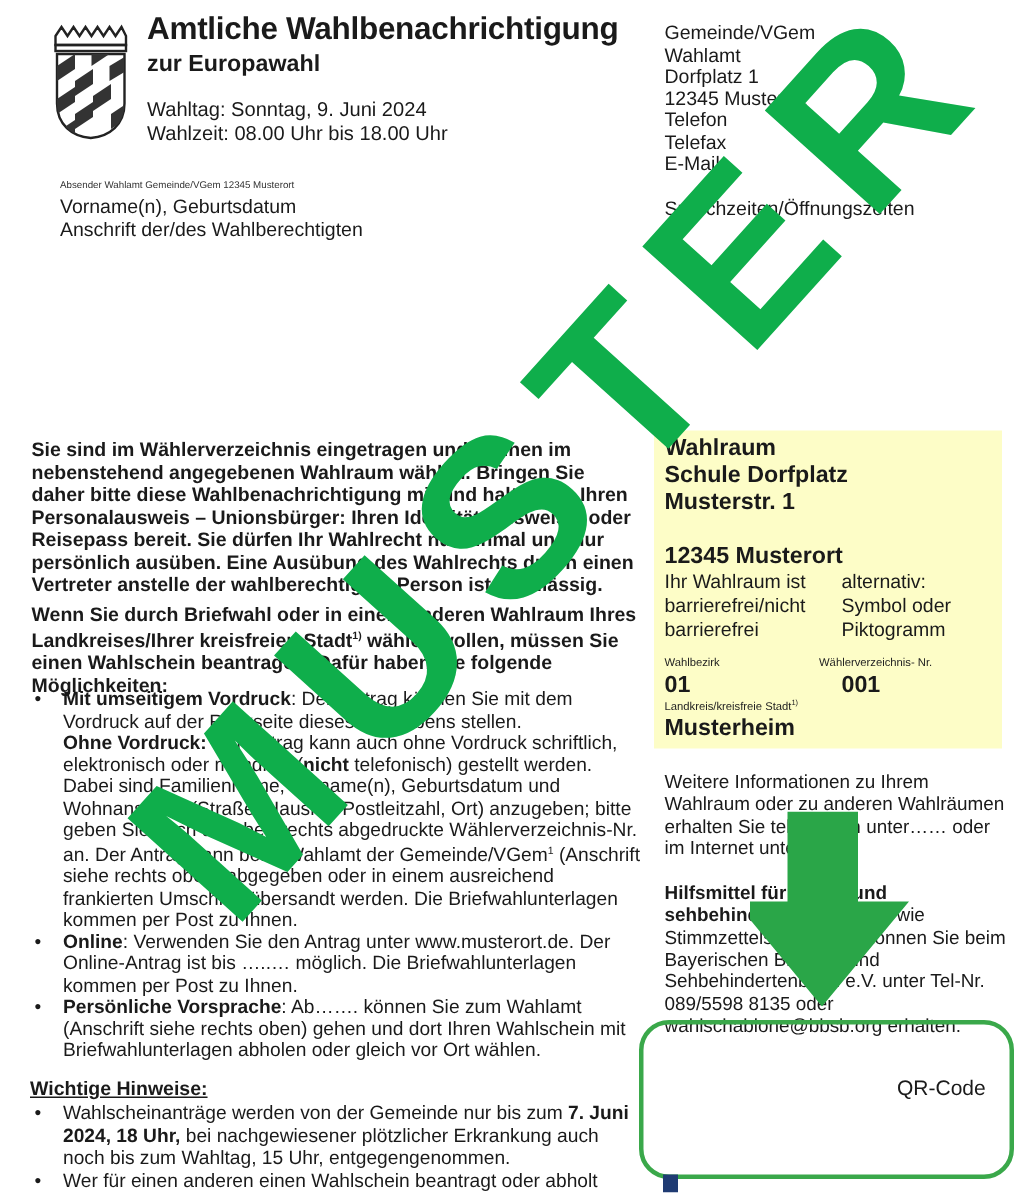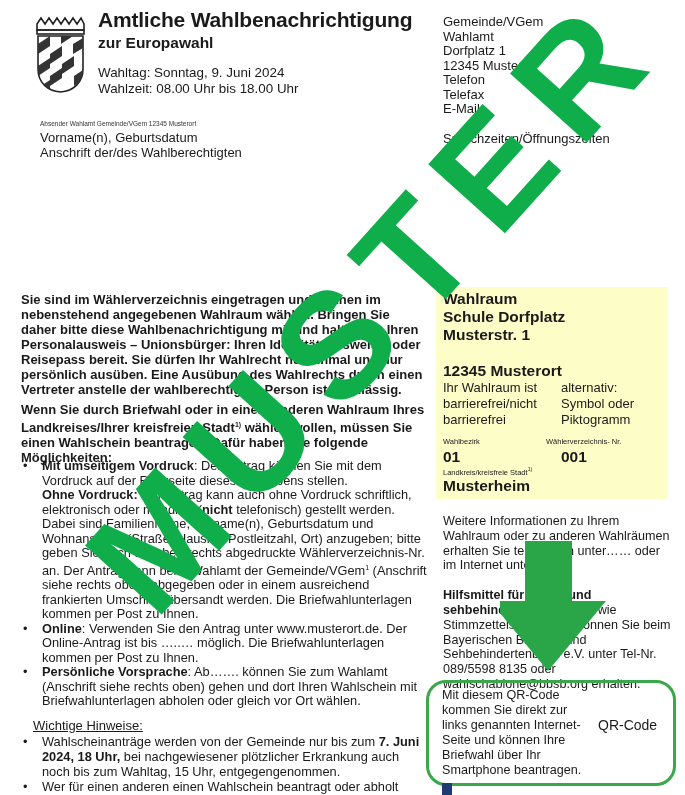--- a/index.html
+++ b/index.html
@@ -13,21 +13,21 @@
   .dateline b { font-weight:normal;margin-top:16px; }
   .sender-small { left:40px; top:120px; font-size:6.5px; color:#333; }
   .addr { left:40px; font-size:13px; }
   .muni { left:443px; top:15px; font-size:13px; line-height:14.5px; }
   .hours { left:443px; top:131px; font-size:13px; }
   .body-text { left:20px; width:408px; font-size:13px; line-height:15px; }
   .body-text p { margin:1px;font-weight:bold; }
   .bullets { left:20px; top:459px; width:408px; font-size:12.8px; line-height:14.5px; }
   .bullet { position:relative; padding-left:22px; margin:0; }
   .bullet::before { content:"•"; position:absolute; left:3px; top:0; }
-  .hint-title { left:33px; top:718px; font-size:13px; font-weight:normal; text-decoration:underline; }
+  .hint-title { left:20px; top:718px; font-size:13px; font-weight:bold; text-decoration:underline; }
   .hints { left:20px; top:734px; width:408px; font-size:12.8px; line-height:15px; }
   .wahlraum { left:436px; top:287px; width:232px; height:212px; background:#fdfdc7; }
   .wr-head { position:absolute; left:7px; font-size:15.5px; font-weight:bold; line-height:18px; }
   .wr-small { position:absolute; font-size:13px; line-height:16px; }
   .wr-label { position:absolute; font-size:7.5px; color:#222; }
   .wr-val { position:absolute; font-size:15.5px; font-weight:bold;text-align:center; }
   .info { left:443px; top:514px; width:232px; font-size:12.6px; line-height:14.8px; }
   .info p { margin:0; }
   .qr-box { left:426px; top:680px; width:244px; height:100px; border:3.5px solid #3aa84a; border-radius:20px; }
   .qr-text { position:absolute; left:13px; top:5px; font-size:12.6px; line-height:15px; width:150px; }
@@ -139,21 +139,20 @@
   </div>
   <div class="wr-val" style="left:7px; top:190px">Musterheim</div>
 </div>
 
 <div class="abs info">
   <p>Weitere Informationen zu Ihrem Wahlraum oder zu anderen Wahlräumen erhalten Sie telefonisch unter…… oder im Internet unter……</p>
   <p style="margin-top:15px"><b>Hilfsmittel für blinde und sehbehinderte Menschen</b><span> wie Stimmzettelschablonen können Sie beim Bayerischen Blinden- und Sehbehindertenbund e.V. unter Tel-Nr. 089/5598 8135 oder wahlschablone@bbsb.org erhalten.</span></p>
 </div>
 
 <div class="abs qr-box">
-  <div class="qr-text">Mit diesem QR-Code kommen Sie direkt zur links genannten Internet-Seite und können Ihre Briefwahl über Ihr Smartphone beantragen.</div>
   <div class="qr-label">QR-Code</div>
 </div>
 <div class="abs blue-mark"></div>
 
 <svg class="abs arrow" viewBox="0 0 120 130">
   <path d="M25 0 h47 v60 h34 l-58 70 l-58 -70 h35 z" fill="#2aa648"></path>
 </svg>
 
 <svg class="abs watermark" viewBox="0 0 685 795">
   <text x="0" y="0" transform="translate(155,622) rotate(-48)" fill="#0fae4b" font-family="Liberation Sans, sans-serif" font-weight="bold" font-size="150" letter-spacing="22">MUSTER</text>

